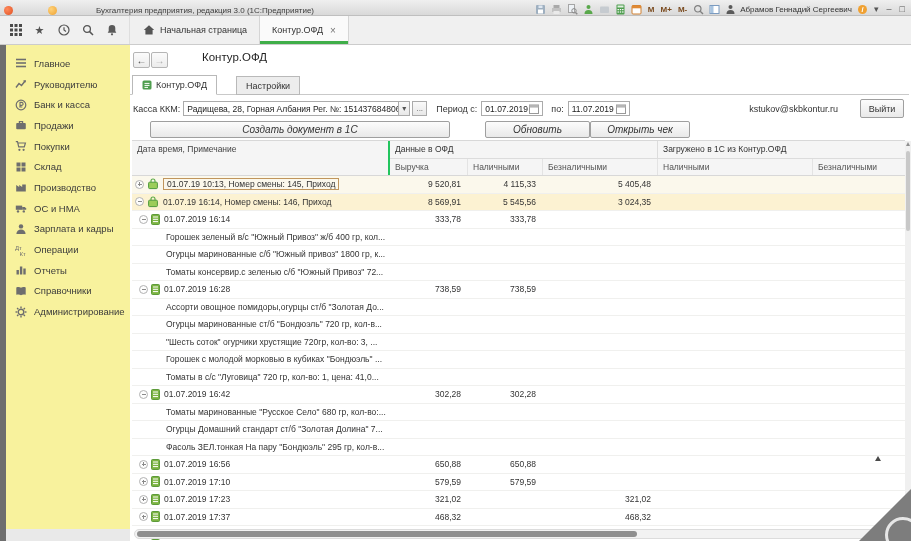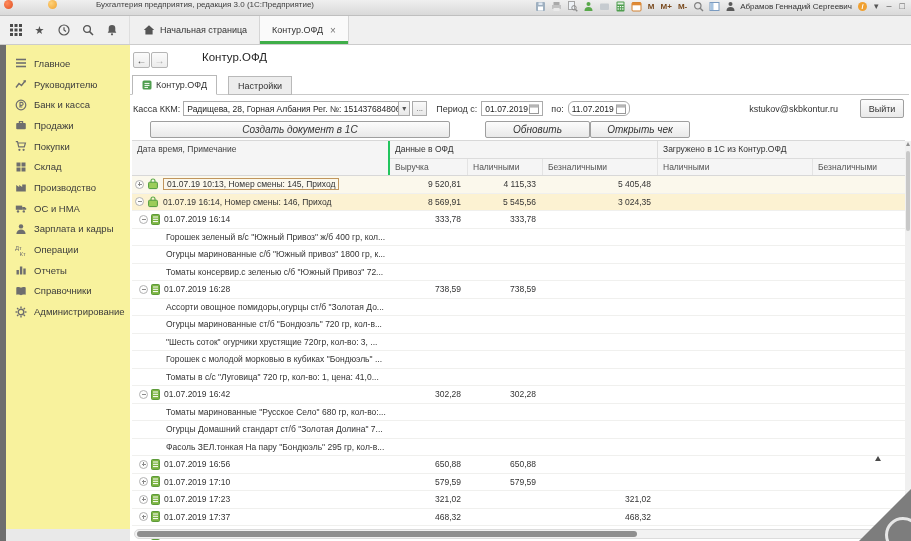--- a/index.html
+++ b/index.html
@@ -1,21 +1,21 @@
 <!DOCTYPE html>
 <html><head>
 <meta charset="utf-8">
 <style>
   html,body{margin:0;padding:0;}
   body{width:911px;height:541px;overflow:hidden;position:relative;background:#fff;
        font-family:"Liberation Sans",sans-serif;-webkit-font-smoothing:antialiased;}
   
   .titlebar{position:absolute;left:0;top:0;width:911px;height:16px;
     background:linear-gradient(#efefef,#d9d9d9);border-bottom:1px solid #bfbfbf;
-    display:flex;align-items:flex-start;font-size:8px;color:#3c3c3c;box-sizing:border-box;padding:0 4px;gap:32px;}
+    display:flex;align-items:flex-end;font-size:8px;color:#3c3c3c;box-sizing:border-box;padding:0 4px;gap:32px;}
   .circ{width:9px;height:9px;border-radius:50%;margin-right:3px;flex:none;}
   .circ.red{background:radial-gradient(circle at 35% 35%,#ff8a5c,#e05022);}
   .circ.org{background:radial-gradient(circle at 35% 35%,#ffd27a,#eea12f);}
   .tb-title{margin-left:4px;white-space:nowrap;overflow:hidden;}
   .tb-right{margin-left:auto;display:flex;align-items:center;gap:4px;}
   .ti{width:12px;height:12px;display:inline-flex;align-items:center;justify-content:center;flex:none;}
   .mbtn{font-size:8px;font-weight:bold;color:#7a4a1e;padding:0 1px;}
   .tb-user{font-size:8px;color:#333;white-space:nowrap;}
   .wbtn{font-size:9px;color:#555;padding:0 2px;}
   
@@ -37,21 +37,21 @@
   .main{position:absolute;left:130px;top:45px;width:781px;height:496px;background:#fff;}
   .navbtn{position:absolute;top:7px;width:17px;height:16px;border:1px solid #b5b5b5;border-radius:2px;
     background:linear-gradient(#fbfbfb,#ececec);font-size:10px;color:#444;display:flex;align-items:center;justify-content:center;box-sizing:border-box;}
   .navbtn.fwd{color:#aaa;}
   .pagetitle{position:absolute;left:72px;top:6px;font-size:11.5px;color:#1f1f1f;}
   .ptabs{position:absolute;left:2px;top:30px;height:20px;display:flex;align-items:flex-end;font-size:9px;color:#333;}
   .ptabline{position:absolute;left:0;top:49px;width:779px;border-bottom:1px solid #c9c9c9;}
   .ptab{display:flex;align-items:center;gap:4px;padding:0 9px;height:19px;border:1px solid #b9b9b9;
     background:#ededed;box-sizing:border-box;position:relative;z-index:2;}
   .ptab.active{background:#fff;border-bottom:1px solid #fff;height:20px;}
-  .ptab+.ptab{margin-left:11px;}
+  .ptab+.ptab{margin-left:19px;}
   .formrow{position:absolute;left:3px;top:55px;width:773px;height:17px;display:flex;align-items:center;font-size:9px;color:#333;}
   .inp{border:1px solid #ababab;background:#fff;height:15px;box-sizing:border-box;display:flex;align-items:center;
     padding:0 3px;font-size:8.5px;color:#222;white-space:nowrap;overflow:hidden;}
   .kkm{width:216px;margin-left:3px;}
   .smallbtn{height:15px;box-sizing:border-box;border:1px solid #ababab;background:linear-gradient(#fafafa,#e8e8e8);
     display:flex;align-items:center;justify-content:center;font-size:8px;color:#555;}
   .dd{width:11px;border-left:none;}
   .more{width:15px;margin-left:2px;}
   .dateinp{width:62px;justify-content:space-between;}
   .lbl{white-space:nowrap;}
@@ -414,21 +414,21 @@
     <span class="smallbtn more">...</span>
     <span class="lbl" style="margin-left:9px;">Период с:</span>
     <span class="inp dateinp" style="margin-left:4px;">
       <span>01.07.2019</span>
       <svg width="10" height="10">
           <rect x="0.5" y="1" width="9" height="8.5" fill="#fff" stroke="#999"></rect>
           <rect x="0.5" y="1" width="9" height="2.6" fill="#b5b5b5"></rect>
         </svg>
     </span>
     <span class="lbl" style="margin-left:8px;">по:</span>
-    <span class="inp dateinp" style="margin-left:4px;border-radius:6px;">
+    <span class="inp dateinp" style="margin-left:4px;">
       <span>11.07.2019</span>
       <svg width="10" height="10">
           <rect x="0.5" y="1" width="9" height="8.5" fill="#fff" stroke="#999"></rect>
           <rect x="0.5" y="1" width="9" height="2.6" fill="#b5b5b5"></rect>
         </svg>
     </span>
     <span class="email">kstukov@skbkontur.ru</span>
     <span class="logout">Выйти</span>
   </div>
 

